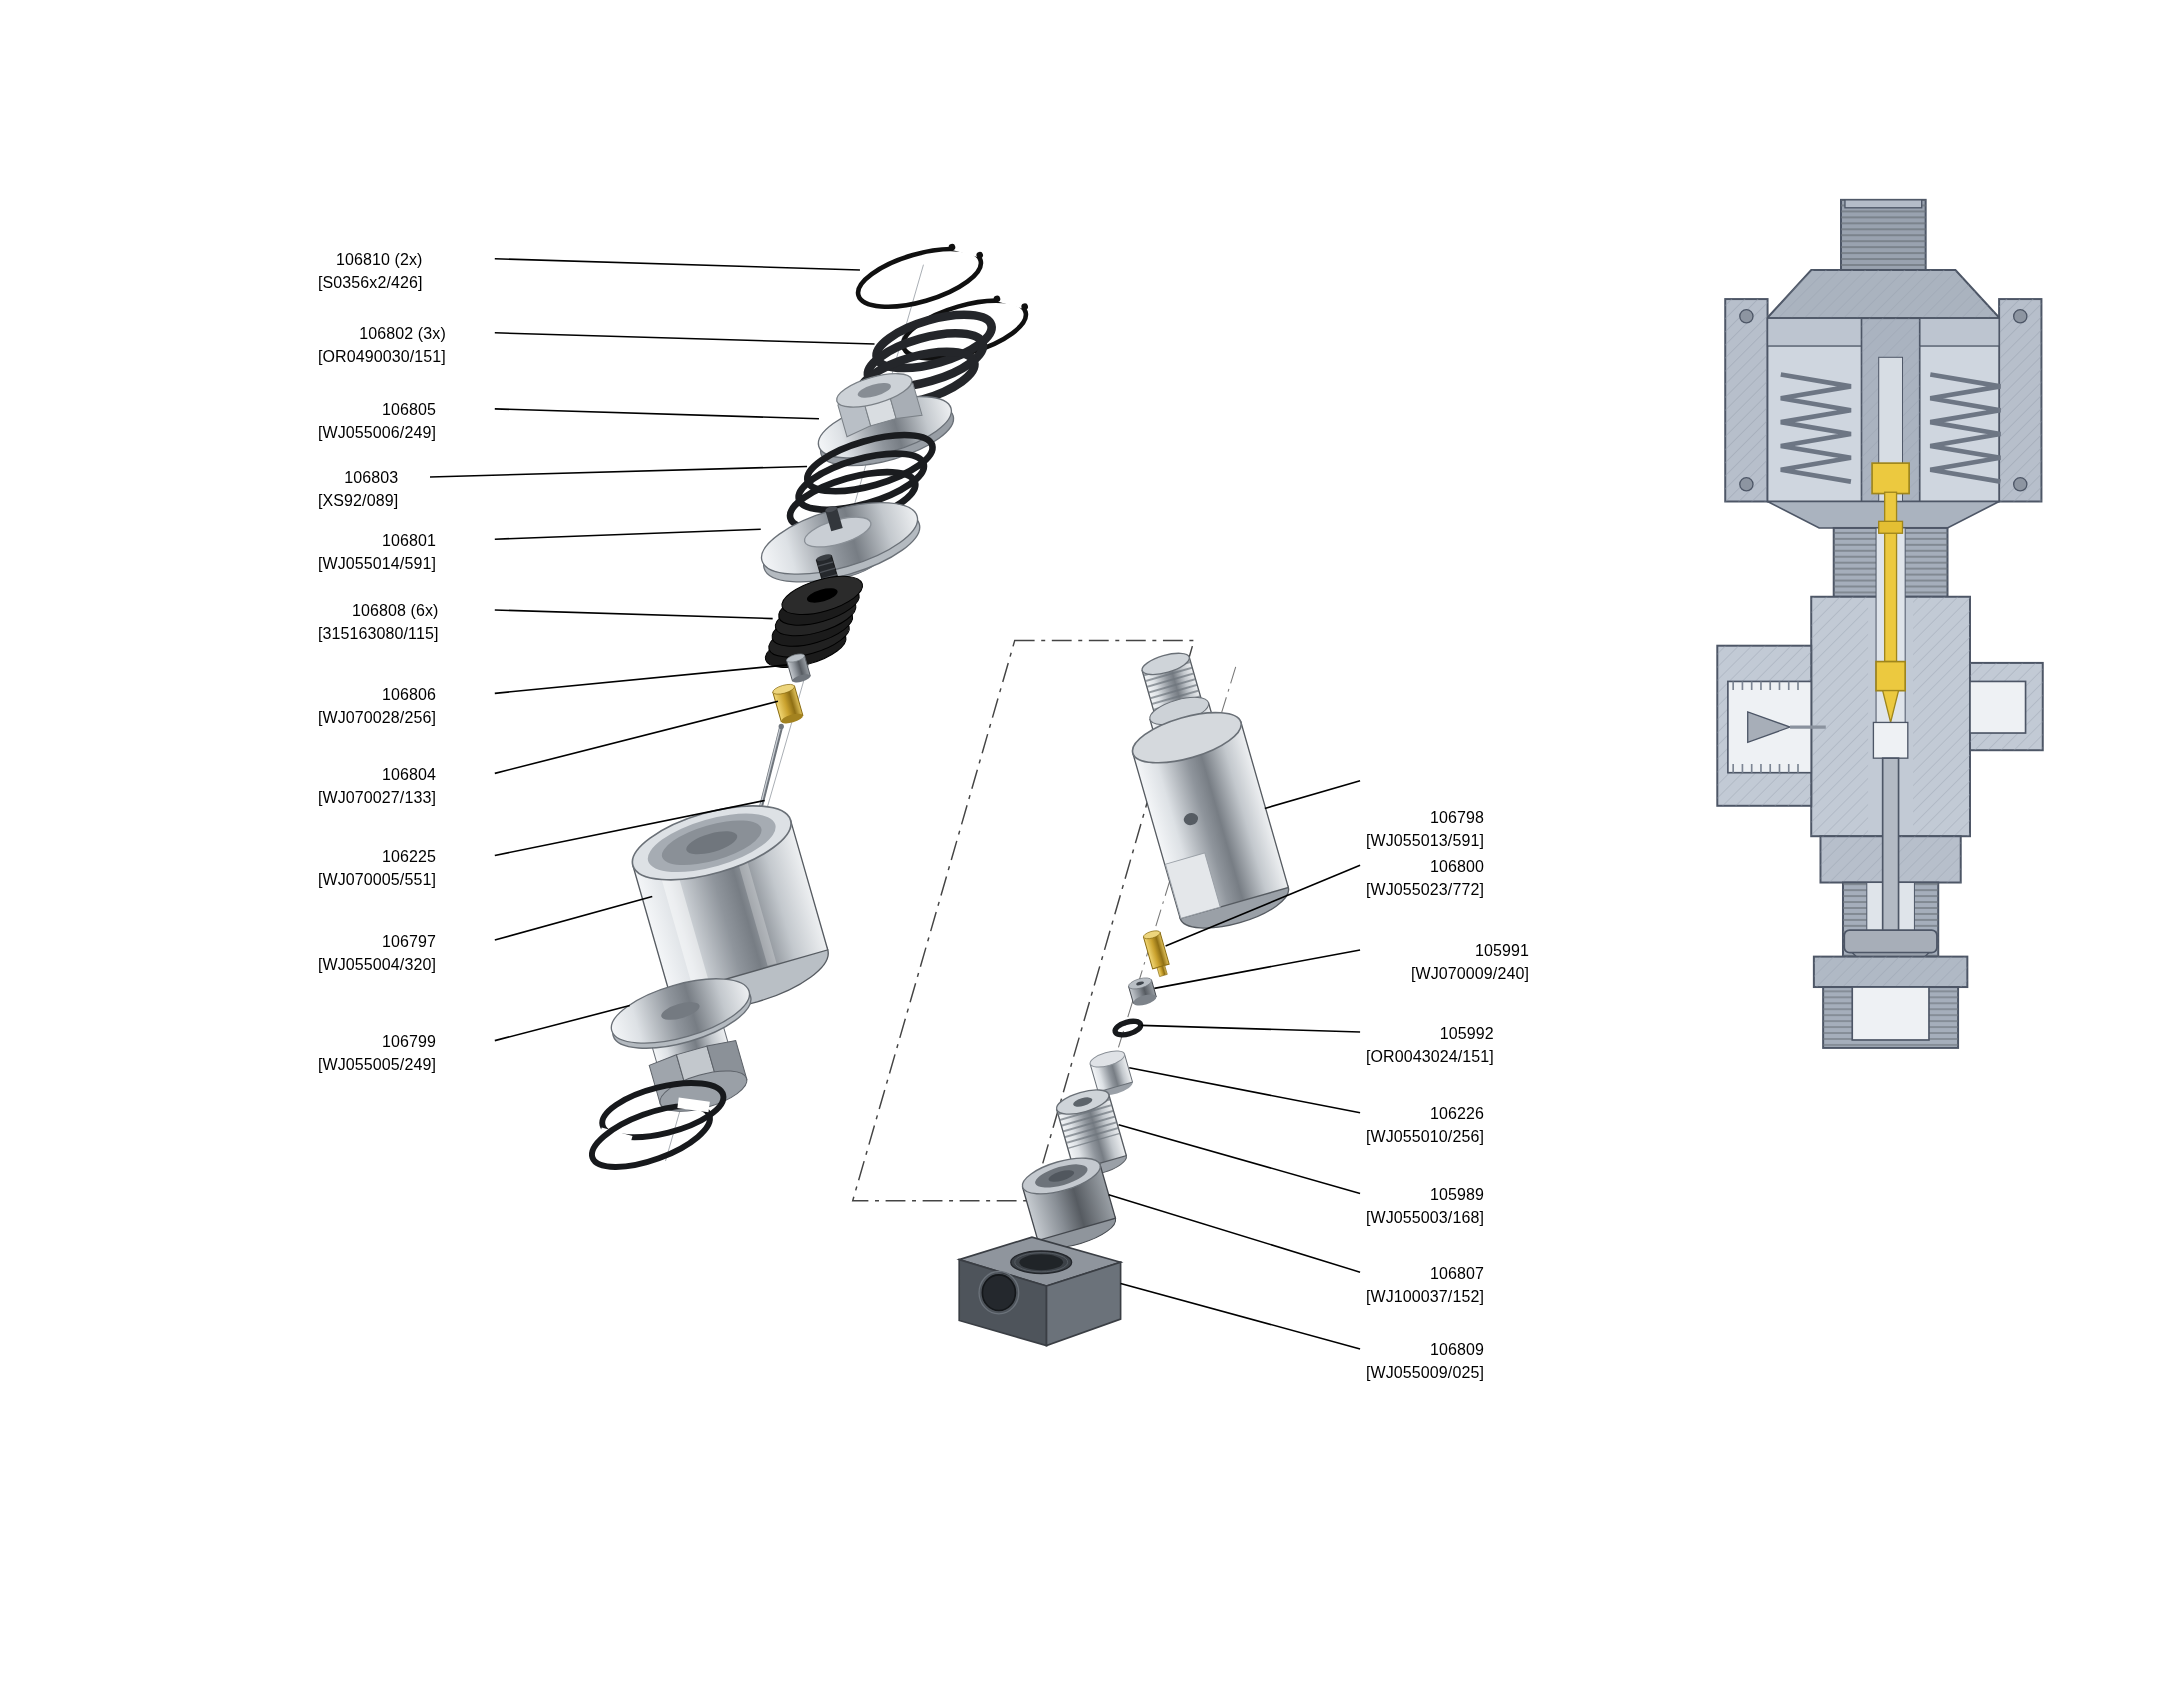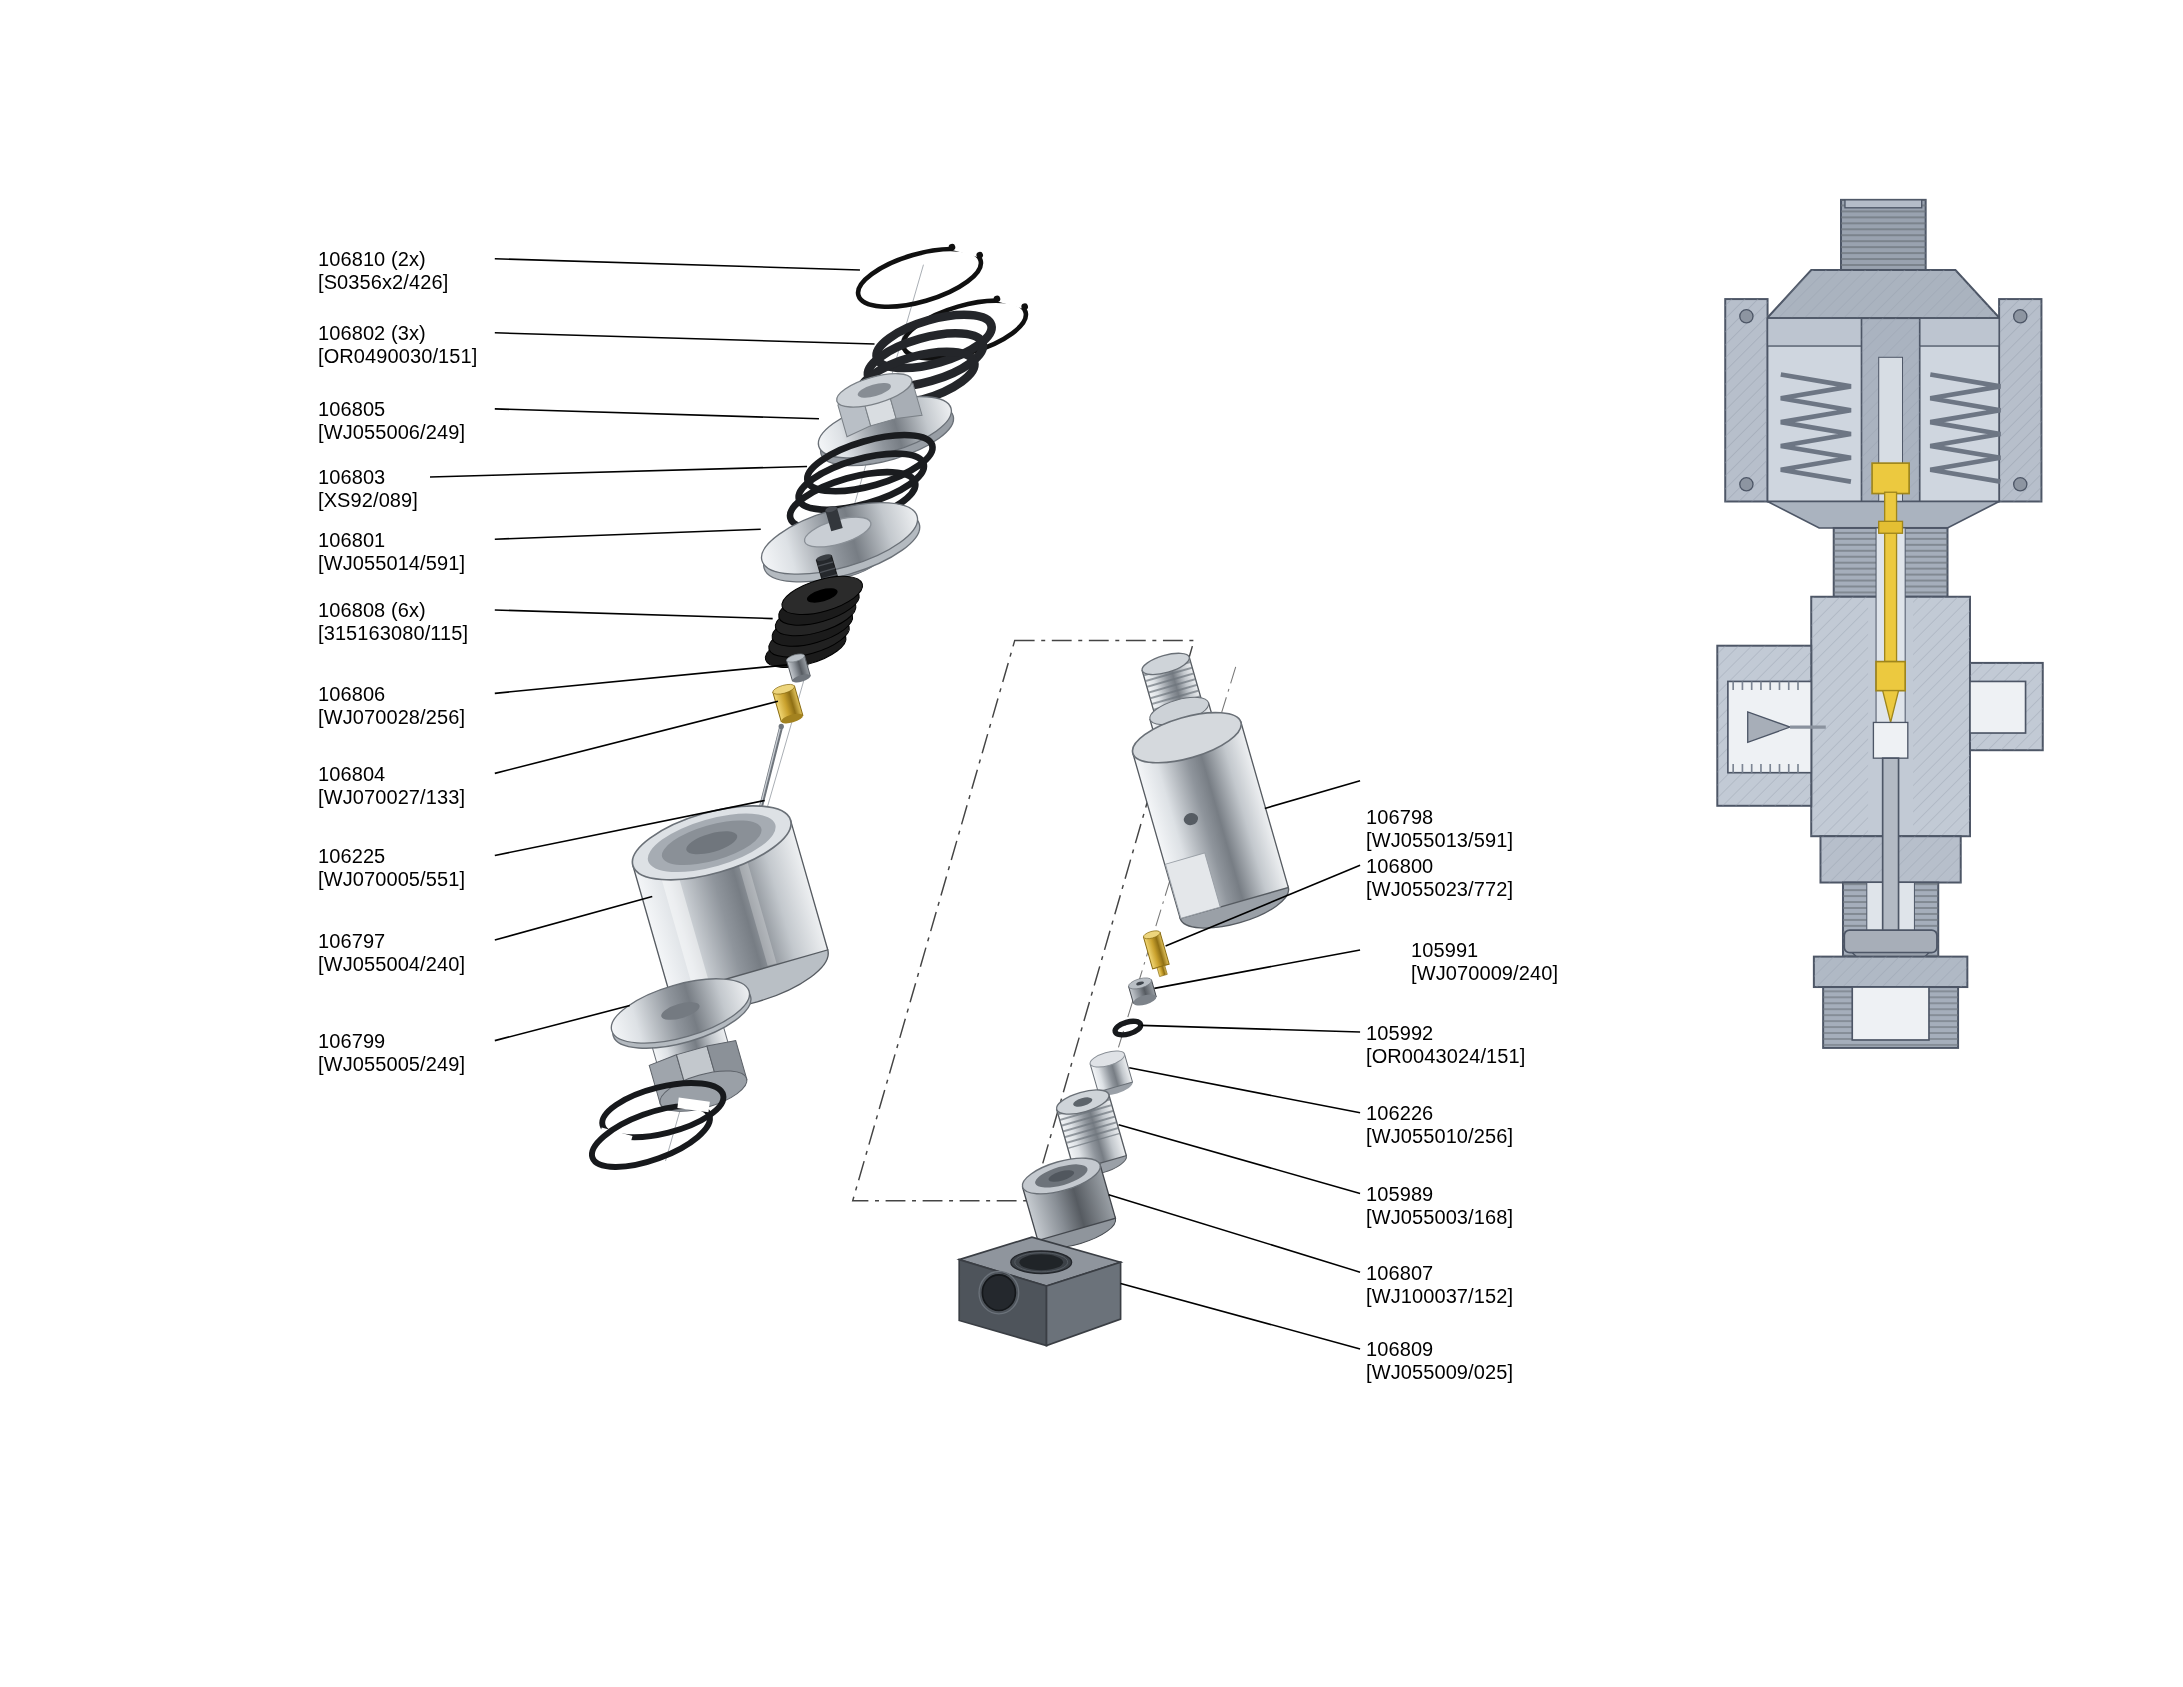--- a/index.html
+++ b/index.html
@@ -2,21 +2,21 @@
 <html style="font-size:10.6px"><head>
 <meta charset="utf-8">
 <style>
   html,body{margin:0;padding:0;}
   body{
     width:2183px;height:1687px;background:#ffffff;
     font-family:"Liberation Sans",sans-serif;
     position:relative;overflow:hidden;color:#000;
   }
   #scene{position:absolute;left:0;top:0;}
-  .label{position:absolute;font-size:20px;line-height:23px;white-space:nowrap;letter-spacing:0.1px;}
+  .label{position:absolute;font-size:16px;line-height:23px;white-space:nowrap;letter-spacing:0.1px;text-align:right;}
   .label .pn,.label .pr{display:block;}
 </style>
 </head>
 <body>
 
 <div>
 
 <svg id="scene" width="2183" height="1687" viewBox="0 0 3300 2550" xmlns="http://www.w3.org/2000/svg">
   <defs>
     <linearGradient id="gMetal" x1="0" y1="0" x2="1" y2="0">
@@ -390,21 +390,21 @@
 <div class="label" style="left:318px;top:763px;">
   <span class="pn">106804</span>
   <span class="pr">[WJ070027/133]</span>
 </div>
 <div class="label" style="left:318px;top:845px;">
   <span class="pn">106225</span>
   <span class="pr">[WJ070005/551]</span>
 </div>
 <div class="label" style="left:318px;top:930px;">
   <span class="pn">106797</span>
-  <span class="pr">[WJ055004/240]</span>
+  <span class="pr">[WJ055004/320]</span>
 </div>
 <div class="label" style="left:318px;top:1030px;">
   <span class="pn">106799</span>
   <span class="pr">[WJ055005/249]</span>
 </div>
 
 <div class="label" style="left:1366px;top:770px;margin-top:36px;">
   <span class="pn">106798</span>
   <span class="pr">[WJ055013/591]</span>
 </div>

